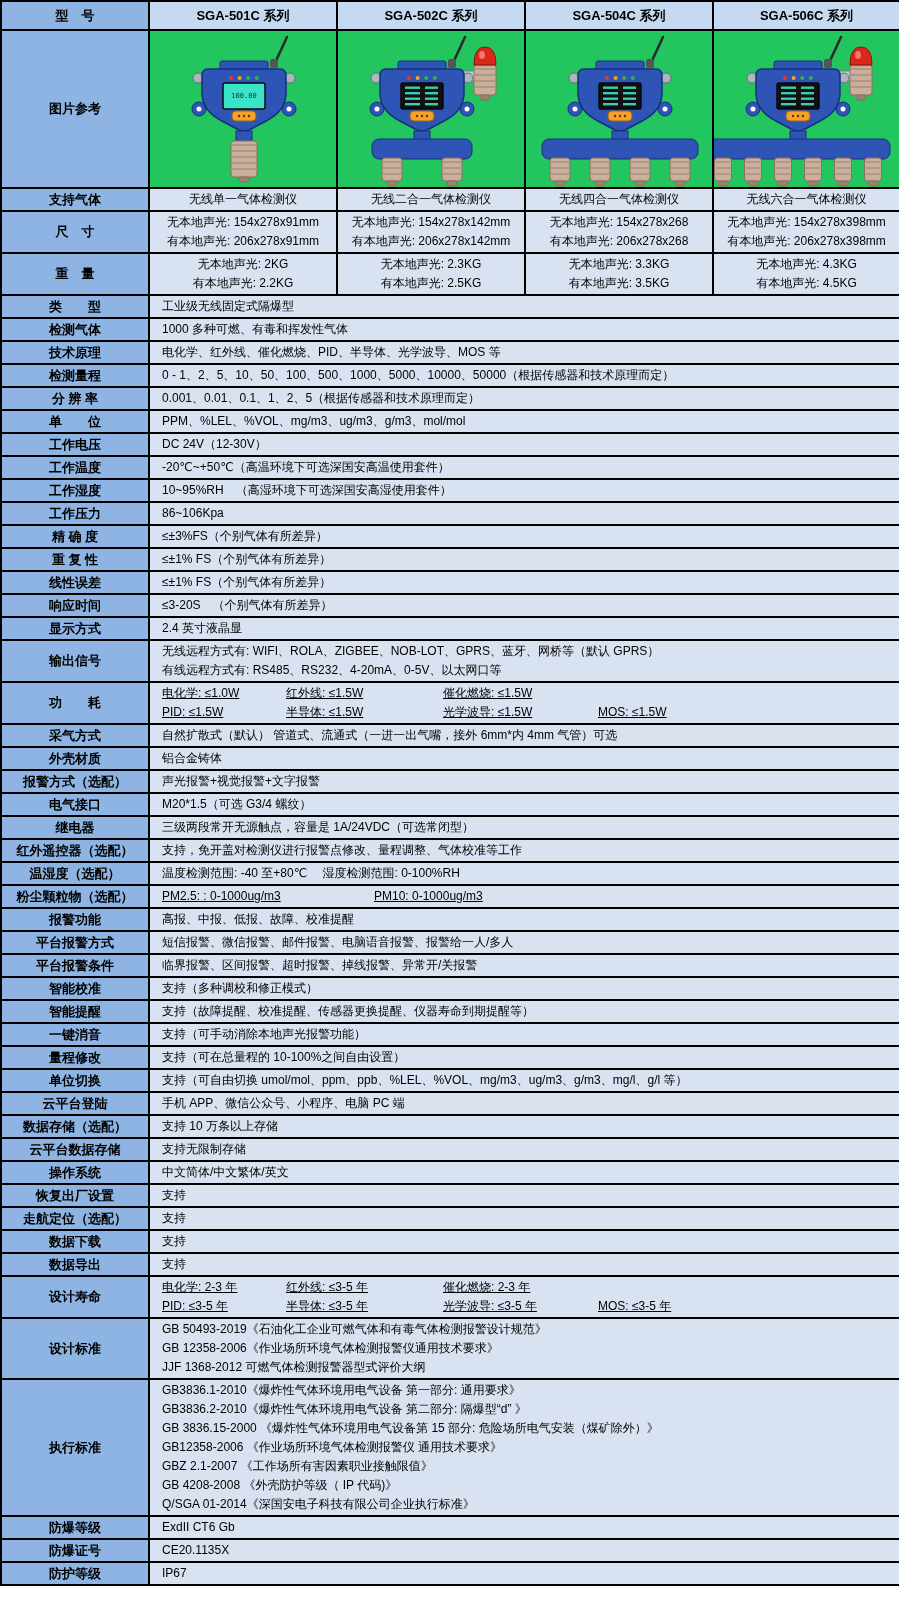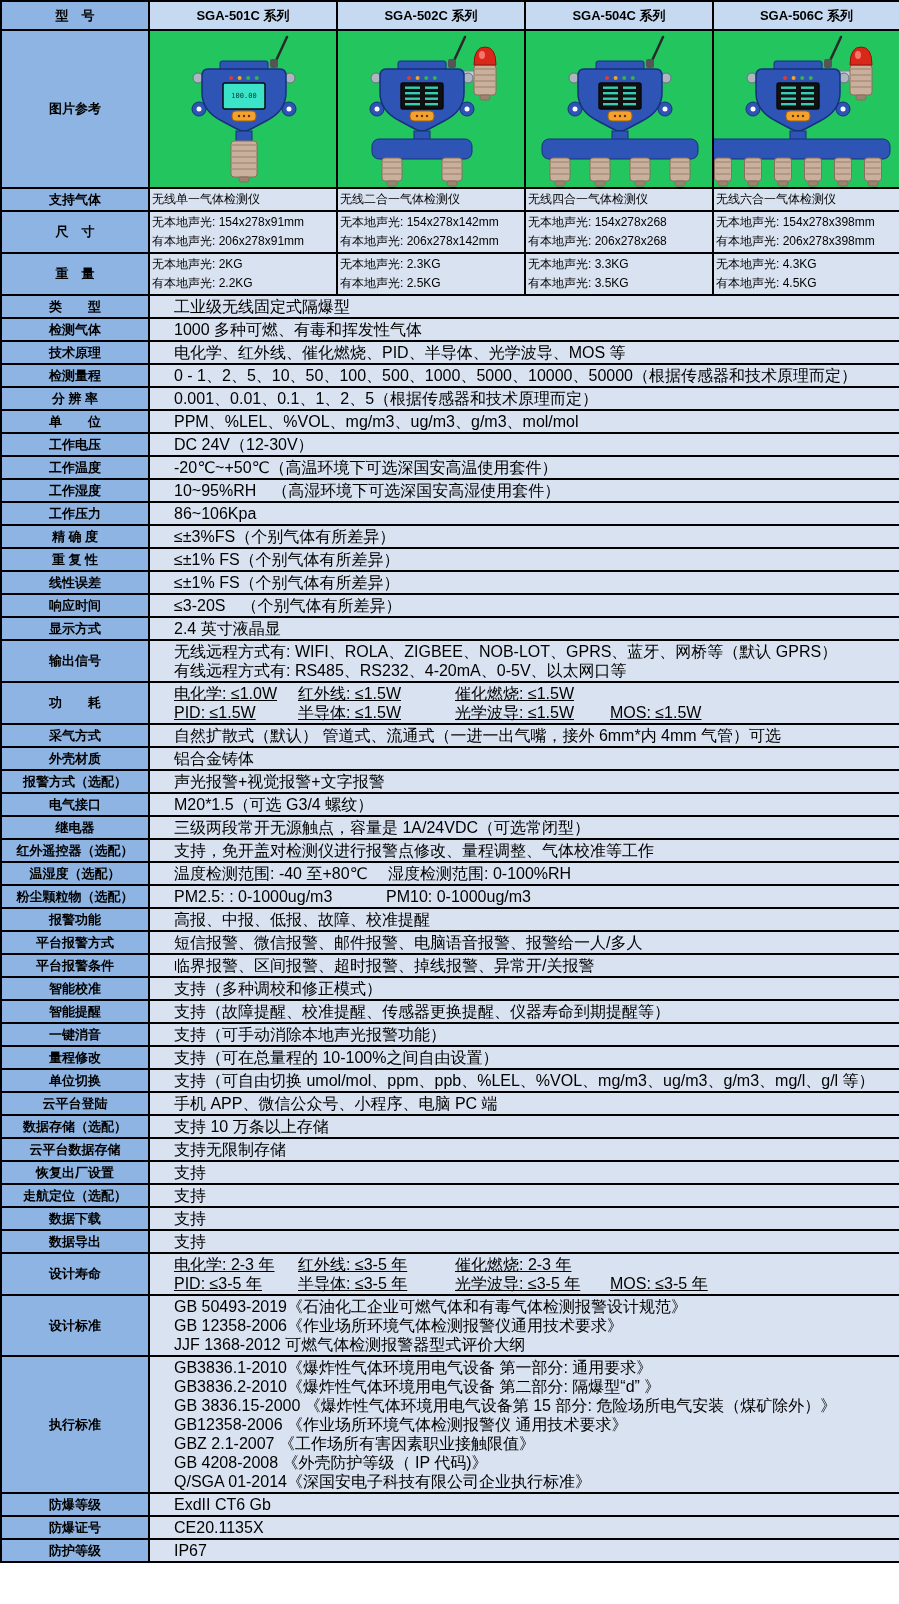--- a/index.html
+++ b/index.html
@@ -1,30 +1,30 @@
 <!DOCTYPE html>
 <html style="--label-bg: #8DB4E2; --header-bg: #C5D9F1; --value-bg: #D9E2F1; --border: #000000;"><head>
 <meta charset="utf-8">
 <style>
   html,body{margin:0;padding:0;background:#fff;}
   body{width:899px;font-family:"Liberation Sans","DejaVu Sans",sans-serif;color:#000;}
   table{border-collapse:collapse;width:899px;table-layout:fixed;}
   td{border:2px solid var(--border,#000);vertical-align:middle;overflow:hidden;}
   .lbl{background:var(--label-bg,#8DB4E2);font-weight:bold;font-size:13px;text-align:center;padding:1px 12px;}
   .mdl{background:var(--header-bg,#C5D9F1);font-weight:bold;font-size:13px;text-align:center;height:25px;}
-  .val{background:var(--value-bg,#D9E2F1);font-size:16px;text-align:left;padding:1px 24px;}
-  .cval{background:var(--value-bg,#D9E2F1);font-size:12px;padding:1px 2px;}
+  .val{background:var(--value-bg,#D9E2F1);font-size:12px;text-align:left;padding:1px 12px;}
+  .cval{background:var(--value-bg,#D9E2F1);font-size:12px;text-align:center;padding:1px 2px;}
   .img{background:#22c55e;text-align:center;padding:0;height:156px;}
   .line{line-height:19px;white-space:nowrap;}
   .gridrow{display:flex;line-height:19px;text-decoration:underline;}
   .gridrow span{white-space:nowrap;display:inline-block;}
   .gridrow span:nth-child(1){width:124px;}
   .gridrow span:nth-child(2){width:157px;}
   .gridrow span:nth-child(3){width:155px;}
-  .pairrow{display:flex;line-height:19px;}
+  .pairrow{display:flex;line-height:19px;text-decoration:underline;}
   .pairrow span:nth-child(1){width:212px;display:inline-block;white-space:nowrap;}
   svg{display:block;margin:0 auto;}
 </style>
 </head>
 <body>
 
 <table>
   <colgroup>
     <col style="width:148px">
       <col style="width:188px">
@@ -529,20 +529,26 @@
           <div class="line">支持 10 万条以上存储</div>
         </td>
       </tr>
       <tr>
         <td class="lbl">云平台数据存储</td>
         <td colspan="4" class="val">
           <div class="line">支持无限制存储</div>
         </td>
       </tr>
       <tr>
+        <td class="lbl">操作系统</td>
+        <td colspan="4" class="val">
+          <div class="line">中文简体/中文繁体/英文</div>
+        </td>
+      </tr>
+      <tr>
         <td class="lbl">恢复出厂设置</td>
         <td colspan="4" class="val">
           <div class="line">支持</div>
         </td>
       </tr>
       <tr>
         <td class="lbl">走航定位（选配）</td>
         <td colspan="4" class="val">
           <div class="line">支持</div>
         </td>

